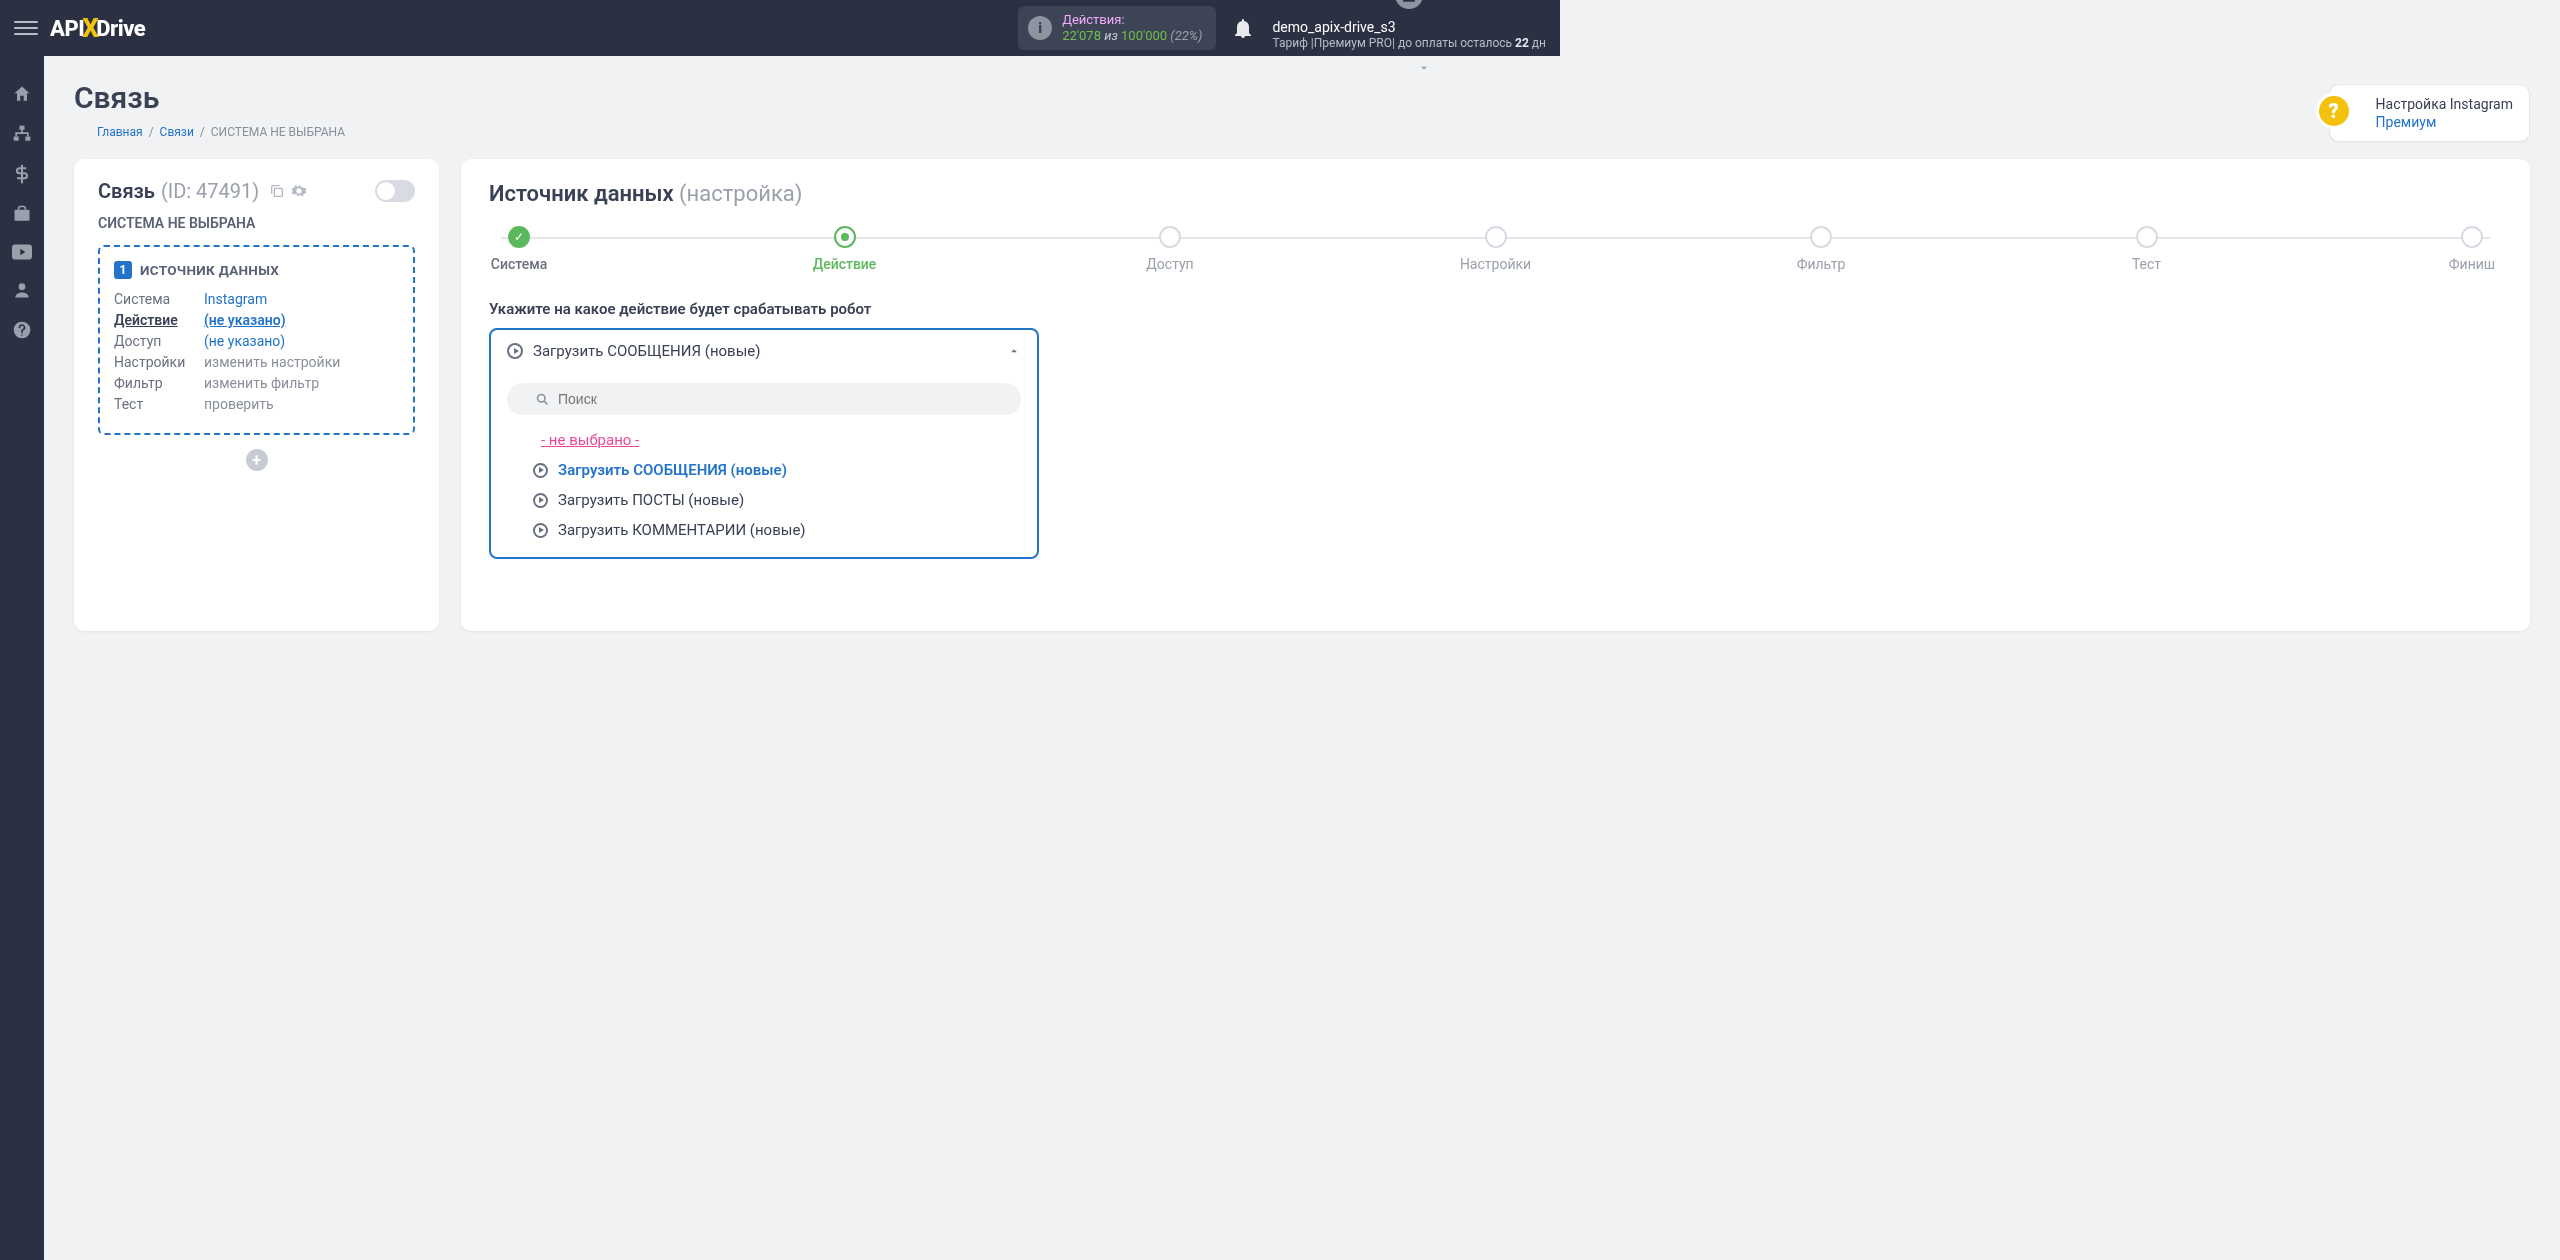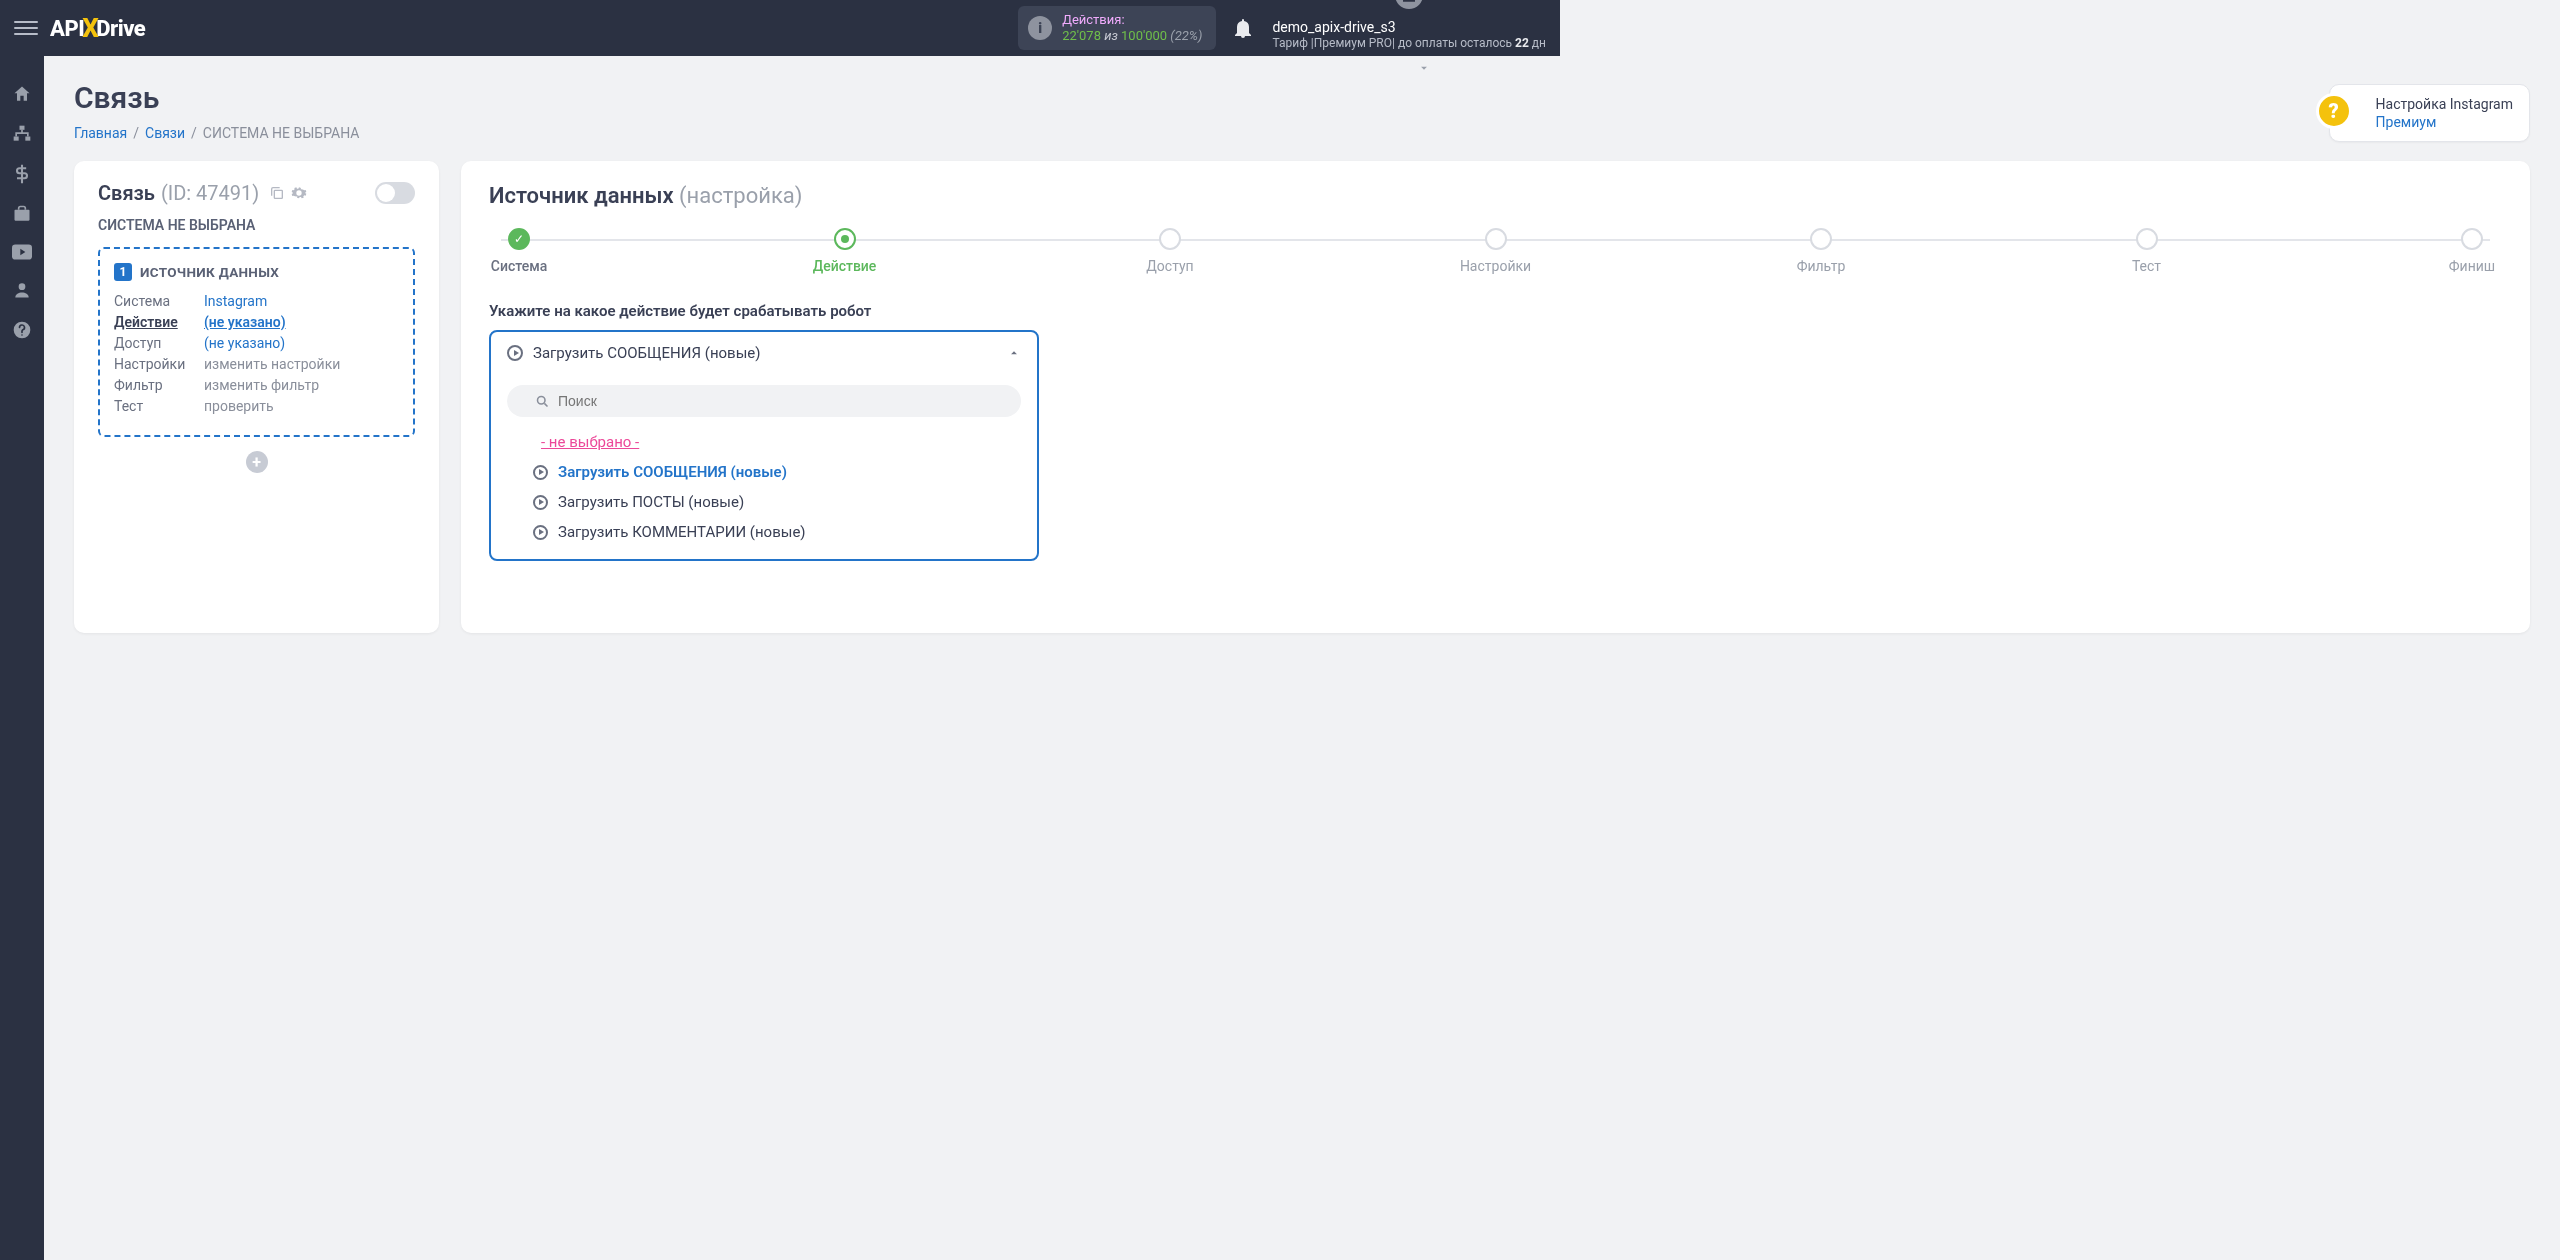--- a/index.html
+++ b/index.html
@@ -30,21 +30,21 @@
 .user-sub b { color: #e9eaee; }
 .caret-down { margin-left: 30px; color: #9aa0ab; }
 
 
 .left-rail { position: absolute; top: 56px; left: 0; width: 44px; bottom: 0; background: #2b3142; display: flex; flex-direction: column; align-items: center; padding-top: 28px; gap: 20px; }
 .rail-icon { color: #9aa0ab; cursor: pointer; }
 
 
 .main { position: absolute; left: 44px; right: 0; top: 56px; bottom: 0; padding: 24px 30px; }
 .page-title { font-size: 30px; font-weight: 600; color: #3a4055; margin-bottom: 10px; }
-.breadcrumb { font-size: 14px; color: #8a8f9b; margin-bottom: 20px; }
+.breadcrumb { font-size: 12px; color: #8a8f9b; margin-bottom: 20px; margin-left: 23px; }
 .breadcrumb a { color: #2374c9; text-decoration: none; }
 .breadcrumb .sep { color: #8a8f9b; margin: 0 6px; }
 
 .help-chip { position: absolute; right: 30px; top: 28px; background: #fff; border: 1px solid #e3e5ea; border-radius: 10px; padding: 10px 16px 10px 46px; line-height: 1.3; box-shadow: 0 1px 2px rgba(0,0,0,0.04); }
 .help-chip .q { position: absolute; left: -14px; top: 8px; width: 36px; height: 36px; border-radius: 50%; background: #f4c20d; color: #fff; display: flex; align-items: center; justify-content: center; font-weight: 900; font-size: 20px; border: 3px solid #fff; }
 .help-chip .t1 { color: #3a4055; font-size: 14px; }
 .help-chip .t2 { color: #2374c9; font-size: 14px; }
 
 .cols { display: flex; gap: 22px; }
 .card { background: #fff; border-radius: 10px; box-shadow: 0 1px 3px rgba(0,0,0,0.06); }

